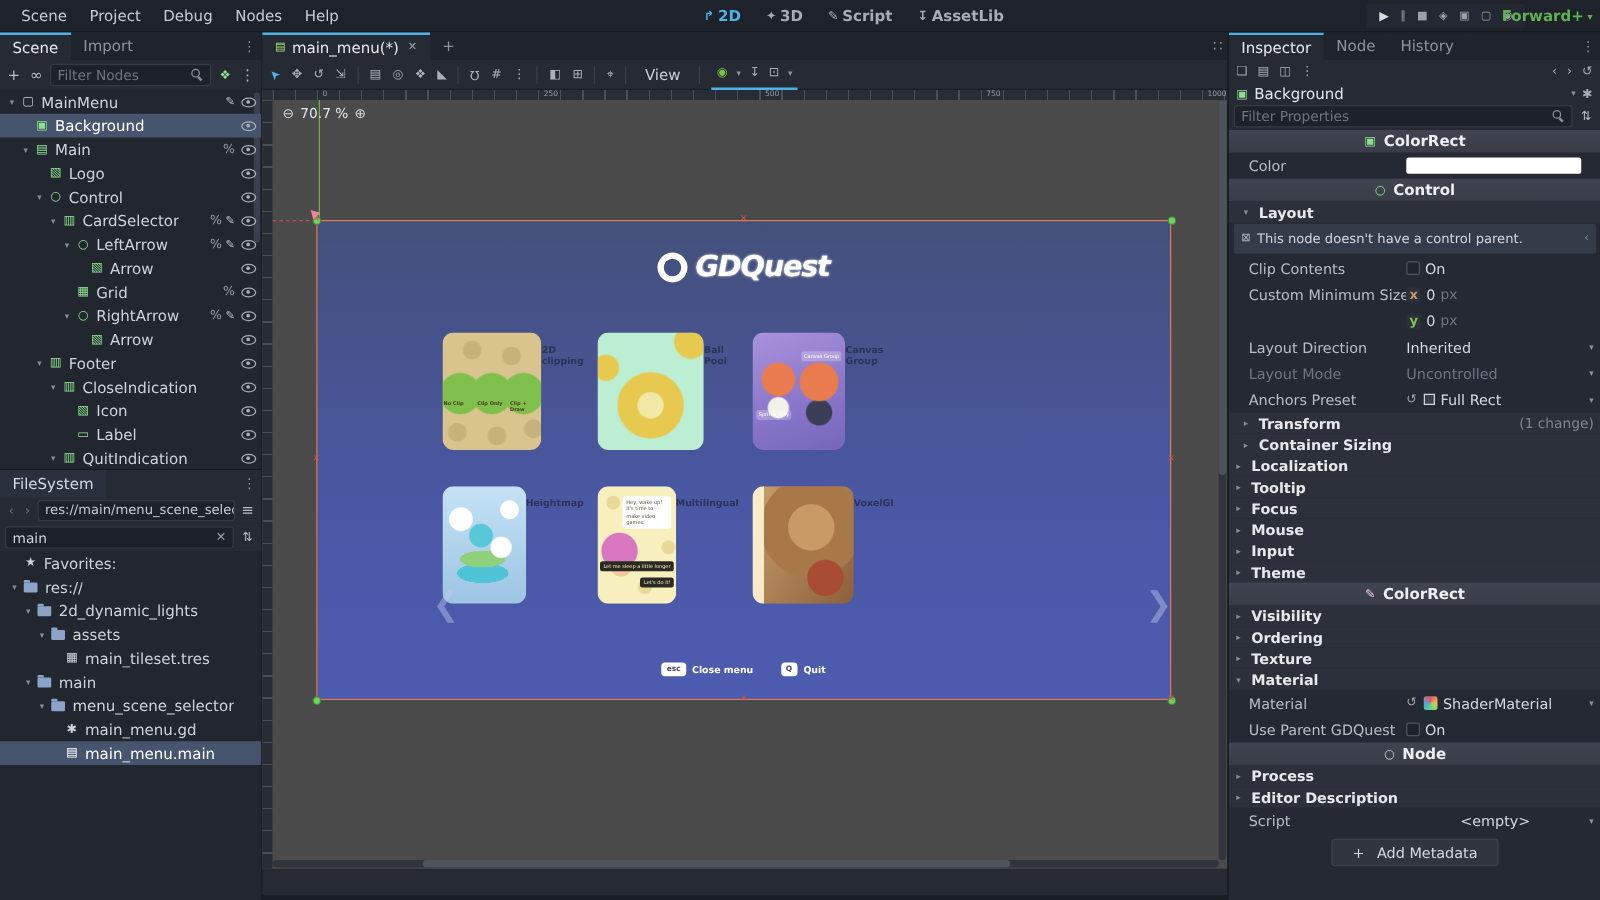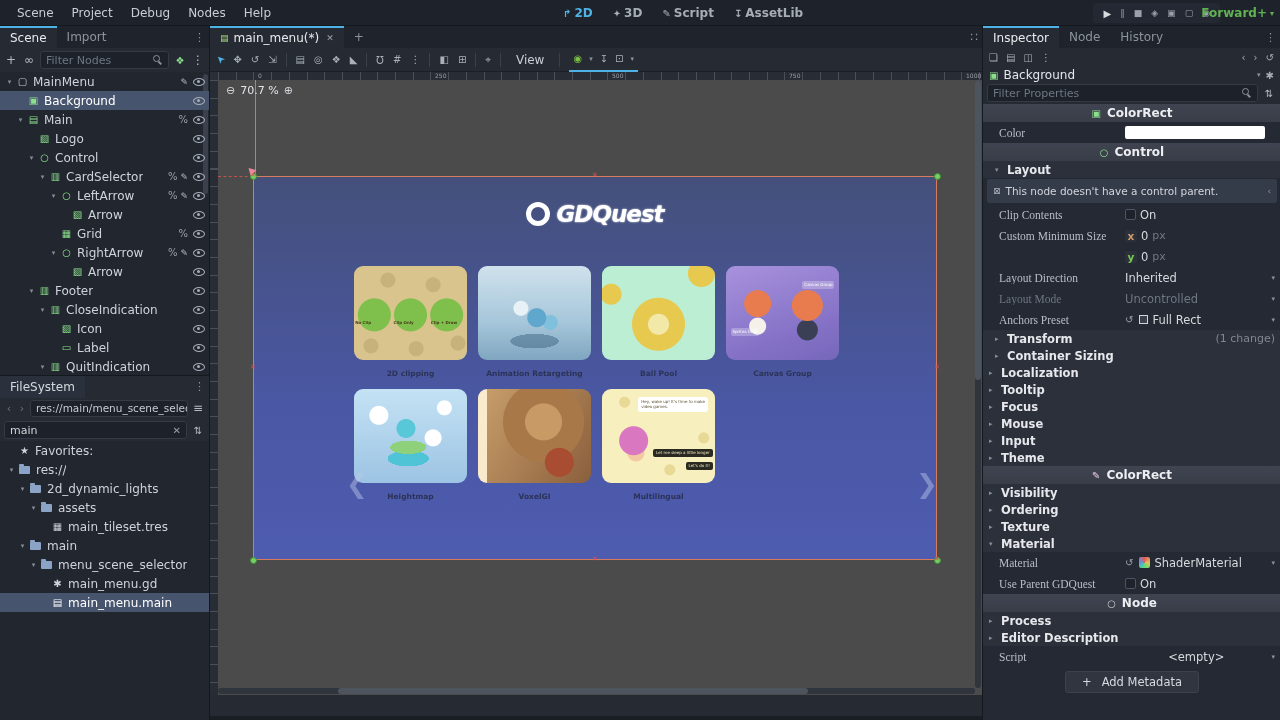--- a/index.html
+++ b/index.html
@@ -90,21 +90,21 @@
   .hdl-g{position:absolute;width:7px;height:7px;border-radius:50%;background:#74d065;border:1px solid #3f8f35;}
   .hdl-x{position:absolute;color:#d85050;font-size:7px;font-weight:bold;line-height:7px;}
   .anchor-arrow{position:absolute;width:0;height:0;border-left:4px solid transparent;border-right:4px solid transparent;border-bottom:7px solid #e8889a;}
   
   #gd-logo{position:absolute;left:0;right:0;top:24px;display:flex;justify-content:center;align-items:center;gap:6px;}
   #gear{width:24px;height:24px;border-radius:50%;border:5px solid #fff;}
   #logo-text{font-size:23px;font-weight:800;font-style:italic;color:#fff;letter-spacing:-1px;text-shadow:0 0 2px #fff;}
   .cards-row{position:absolute;display:flex;gap:11px;}
   #cards-row1{left:100px;top:89px;}
   #cards-row2{left:100px;top:212px;}
-  .card{width:113px;display:flex;flex-direction:column;align-items:center;}
+  .card{width:113px;display:flex;flex-direction:row;align-items:flex-start;}
   .thumb{width:113px;height:94px;border-radius:9px;position:relative;overflow:hidden;}
   .card-label{margin-top:9px;font-size:7.5px;font-weight:bold;color:#2b3357;}
   .ov{position:absolute;font-size:4px;line-height:1.4;}
   .t0{background:
     radial-gradient(circle at 18% 52%,#7fbf4b 0 16px,transparent 17px),
     radial-gradient(circle at 50% 52%,#7fbf4b 0 16px,transparent 17px),
     radial-gradient(circle at 82% 52%,#7fbf4b 0 16px,transparent 17px),
     radial-gradient(circle at 30% 15%,#c7b27c 0 7px,transparent 8px),
     radial-gradient(circle at 70% 20%,#c7b27c 0 7px,transparent 8px),
     radial-gradient(circle at 15% 85%,#c7b27c 0 7px,transparent 8px),
@@ -188,21 +188,21 @@
   .irow.grp{height:17px;background:#2b303a;gap:4px;}
   .irow.grp .glabel{font-size:11.5px;font-weight:bold;color:#e6e8ec;}
   .irow.grp .gnote{margin-left:auto;font-size:11px;color:#80868f;font-weight:normal;}
   .irow.grp .gcaret{font-size:7px;color:#878d98;width:8px;}
   .irow.grp.sub{padding-left:12px;}
   .irow.warnrow{height:24px;background:#343b49;margin:1px 4px;border-radius:2px;gap:5px;}
   .irow.warnrow .wlabel{font-size:10.5px;color:#d2d6dd;}
   .irow.warnrow .wchev{margin-left:auto;color:#8d939e;font-size:9px;}
   .warn-glyph{color:#aab0bb;font-size:9px;}
   .irow.prop{height:21px;}
-  .plabel{flex:1;font-size:11.5px;color:#b9bec7;padding-left:10px;white-space:nowrap;overflow:hidden;font-family:Liberation Serif, serif;}
+  .plabel{flex:1;font-size:11.5px;color:#b9bec7;padding-left:10px;white-space:nowrap;overflow:hidden;}
   .plabel.dim{color:#6f7682;}
   .pval{width:150px;display:flex;align-items:center;gap:4px;font-size:11.5px;color:#d6dade;}
   .pval .vchev{margin-left:auto;font-size:7px;color:#8d939e;}
   .pval.dim{color:#6f7682;}
   .swatch{width:140px;height:13px;background:#fff;border-radius:2px;}
   .cb{width:11px;height:11px;background:#1e232b;border:1px solid #4d5462;border-radius:2px;flex:none;}
   .axis{font-size:10.5px;font-weight:bold;width:12px;text-align:center;border-radius:2px;background:#2b303a;}
   .axis.ax-x{color:#cc9c66;} .axis.ax-y{color:#7bc950;}
   .suffix{color:#717883;font-size:11px;}
   .revert{font-size:10px;color:#9aa0aa;margin-right:2px;}
@@ -528,51 +528,57 @@
         <div class="cards-row" id="cards-row1">
             <div class="card">
               <div class="thumb t0">
                 <span class="ov ov0">No Clip</span>
                 <span class="ov ov1">Clip Only</span>
                 <span class="ov ov2">Clip + Draw</span>
               </div>
               <div class="card-label">2D clipping</div>
             </div>
             <div class="card">
-              <div class="thumb t1"></div>
-              <div class="card-label">Animation Retargeting</div>
-            </div>
-            <div class="card">
               <div class="thumb t2"></div>
               <div class="card-label">Ball Pool</div>
             </div>
             <div class="card">
               <div class="thumb t3">
                 <span class="ov ov0">Sprites Only</span>
                 <span class="ov ov1">Canvas Group</span>
               </div>
               <div class="card-label">Canvas Group</div>
             </div>
           </div>
         <div class="cards-row" id="cards-row2">
             <div class="card">
               <div class="thumb t4"></div>
               <div class="card-label">Heightmap</div>
             </div>
             <div class="card">
-              <div class="thumb t6"></div>
-              <div class="card-label">VoxelGI</div>
-            </div>
-            <div class="card">
               <div class="thumb t5">
                 <span class="ov ov0">Hey, wake up! It's time to make video games.</span>
                 <span class="ov ov1">Let me sleep a little longer</span>
                 <span class="ov ov2">Let's do it!</span>
               </div>
               <div class="card-label">Multilingual</div>
+            </div>
+            <div class="card">
+              <div class="thumb t6"></div>
+              <div class="card-label">VoxelGI</div>
+            </div>
+          </div>
+        <div id="scene-footer">
+            <div class="foot-item">
+              <span class="keycap">esc</span>
+              <span class="foot-label">Close menu</span>
+            </div>
+            <div class="foot-item">
+              <span class="keycap">Q</span>
+              <span class="foot-label">Quit</span>
             </div>
           </div>
         <span class="nav-chev" id="nav-left">❮</span>
         <span class="nav-chev" id="nav-right">❯</span>
       </div>
 
       <div id="zoom-widget">
         <span class="zoom-btn">⊖</span>
         <span>70.7 %</span>
         <span class="zoom-btn">⊕</span>

